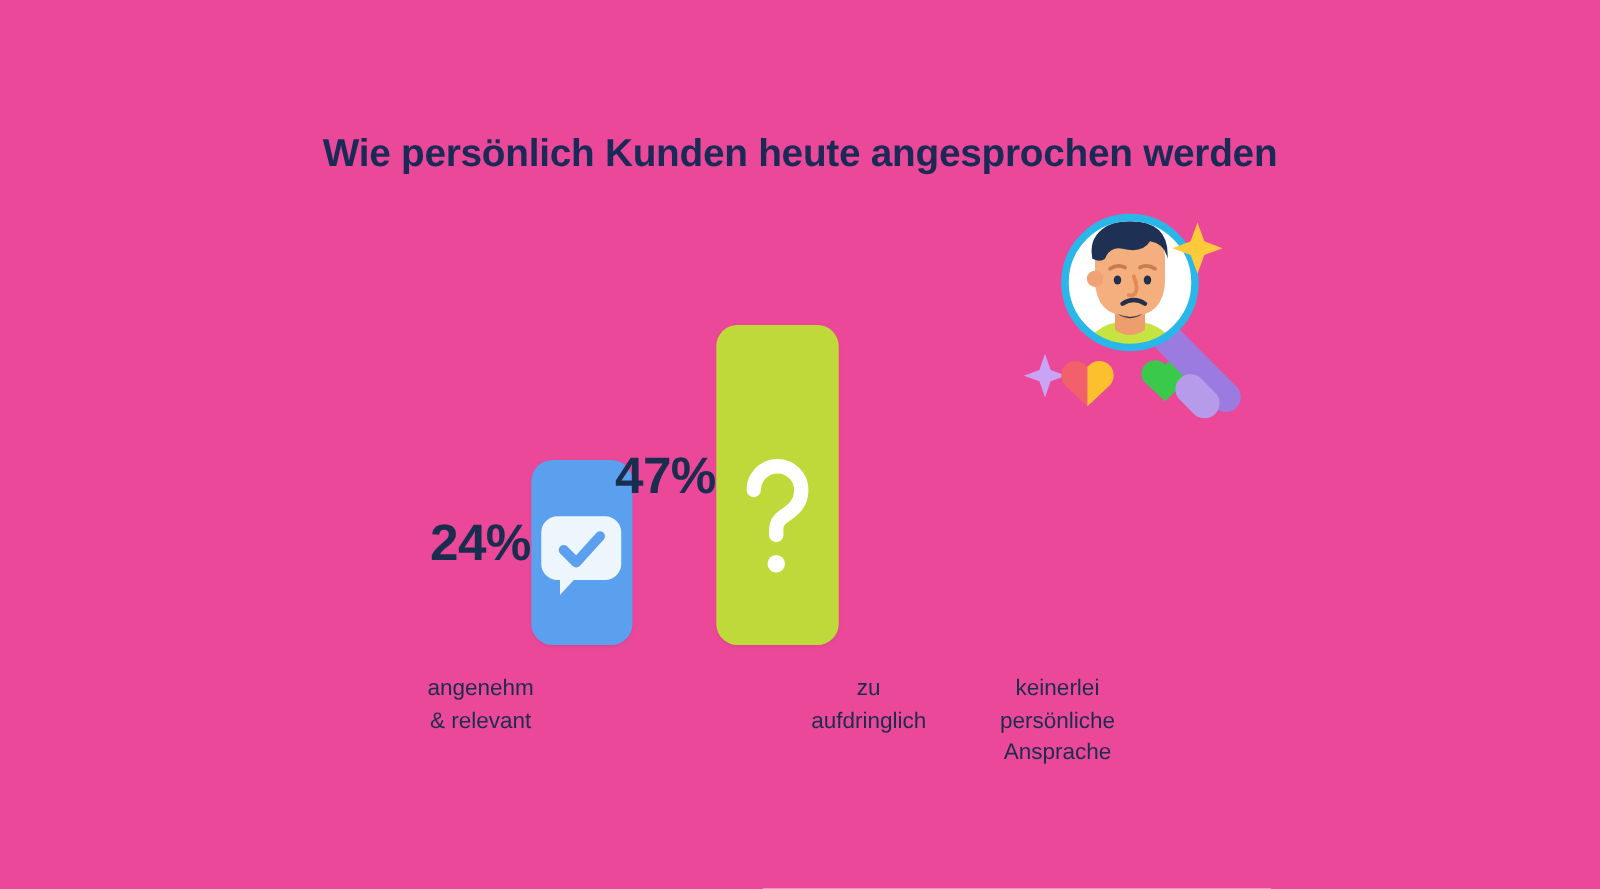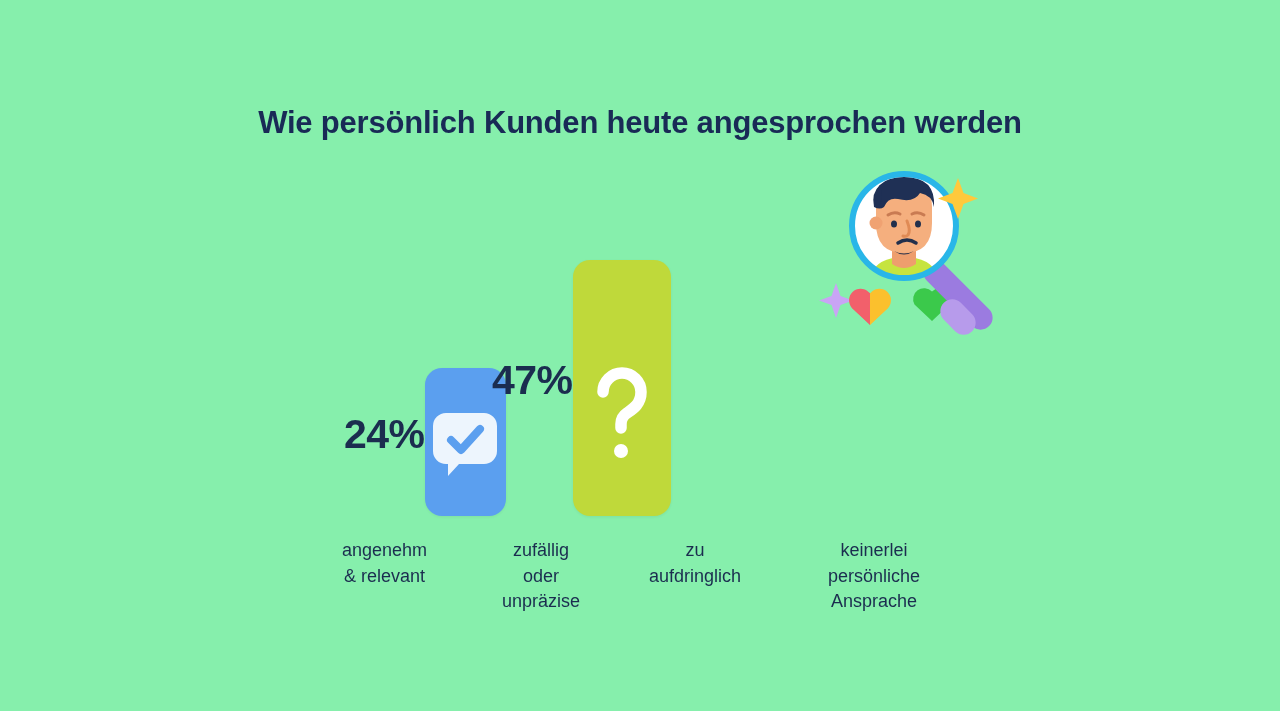--- a/index.html
+++ b/index.html
@@ -9,21 +9,21 @@
     height: 711px;
     background: #ffffff;
     font-family: "Liberation Sans", sans-serif;
     overflow: hidden;
   }
 
   #infographic {
     position: relative;
     width: 1280px;
     height: 711px;
-    background: #86efac;
+    background: #ec4899;
   }
 
   
   .chart-title {
     position: absolute;
     left: 0;
     top: 105px;
     width: 1280px;
     text-align: center;
     font-size: 31px;
@@ -119,26 +119,23 @@
           <path d="M12 25 a19 19 0 0 1 38 0 c0 12 -8 17 -14 21 c-4.5 3 -6 6 -6 11 v4" fill="none" stroke="#ffffff" stroke-width="11.5" stroke-linecap="round"></path>
           <circle cx="30" cy="84" r="7" fill="#ffffff"></circle>
         </svg>
       </div>
     </div>
 
 
 
     <div class="cat-label" style="left:294px;width:181px;">angenehm
 &amp; relevant</div>
-    <div class="cat-label" style="left:451px;width:180px;">zufällig
-oder
-unpräzise</div>
     <div class="cat-label" style="left:611px;width:168px;">zu
 aufdringlich</div>
-    <div class="cat-label" style="left:789px;width:170px;">keinerlei
+    <div class="cat-label" style="left:761px;width:170px;">keinerlei
 persönliche
 Ansprache</div>
 
   </div>
 
   <div class="illustration">
     <svg width="208" height="172" viewBox="0 0 208 172">
 
       <path d="M30 120 L34.5 133 L47 137.5 L34.5 142 L30 155 L25.5 142 L13 137.5 L25.5 133 Z" fill="#C9A4F5"></path>
 

